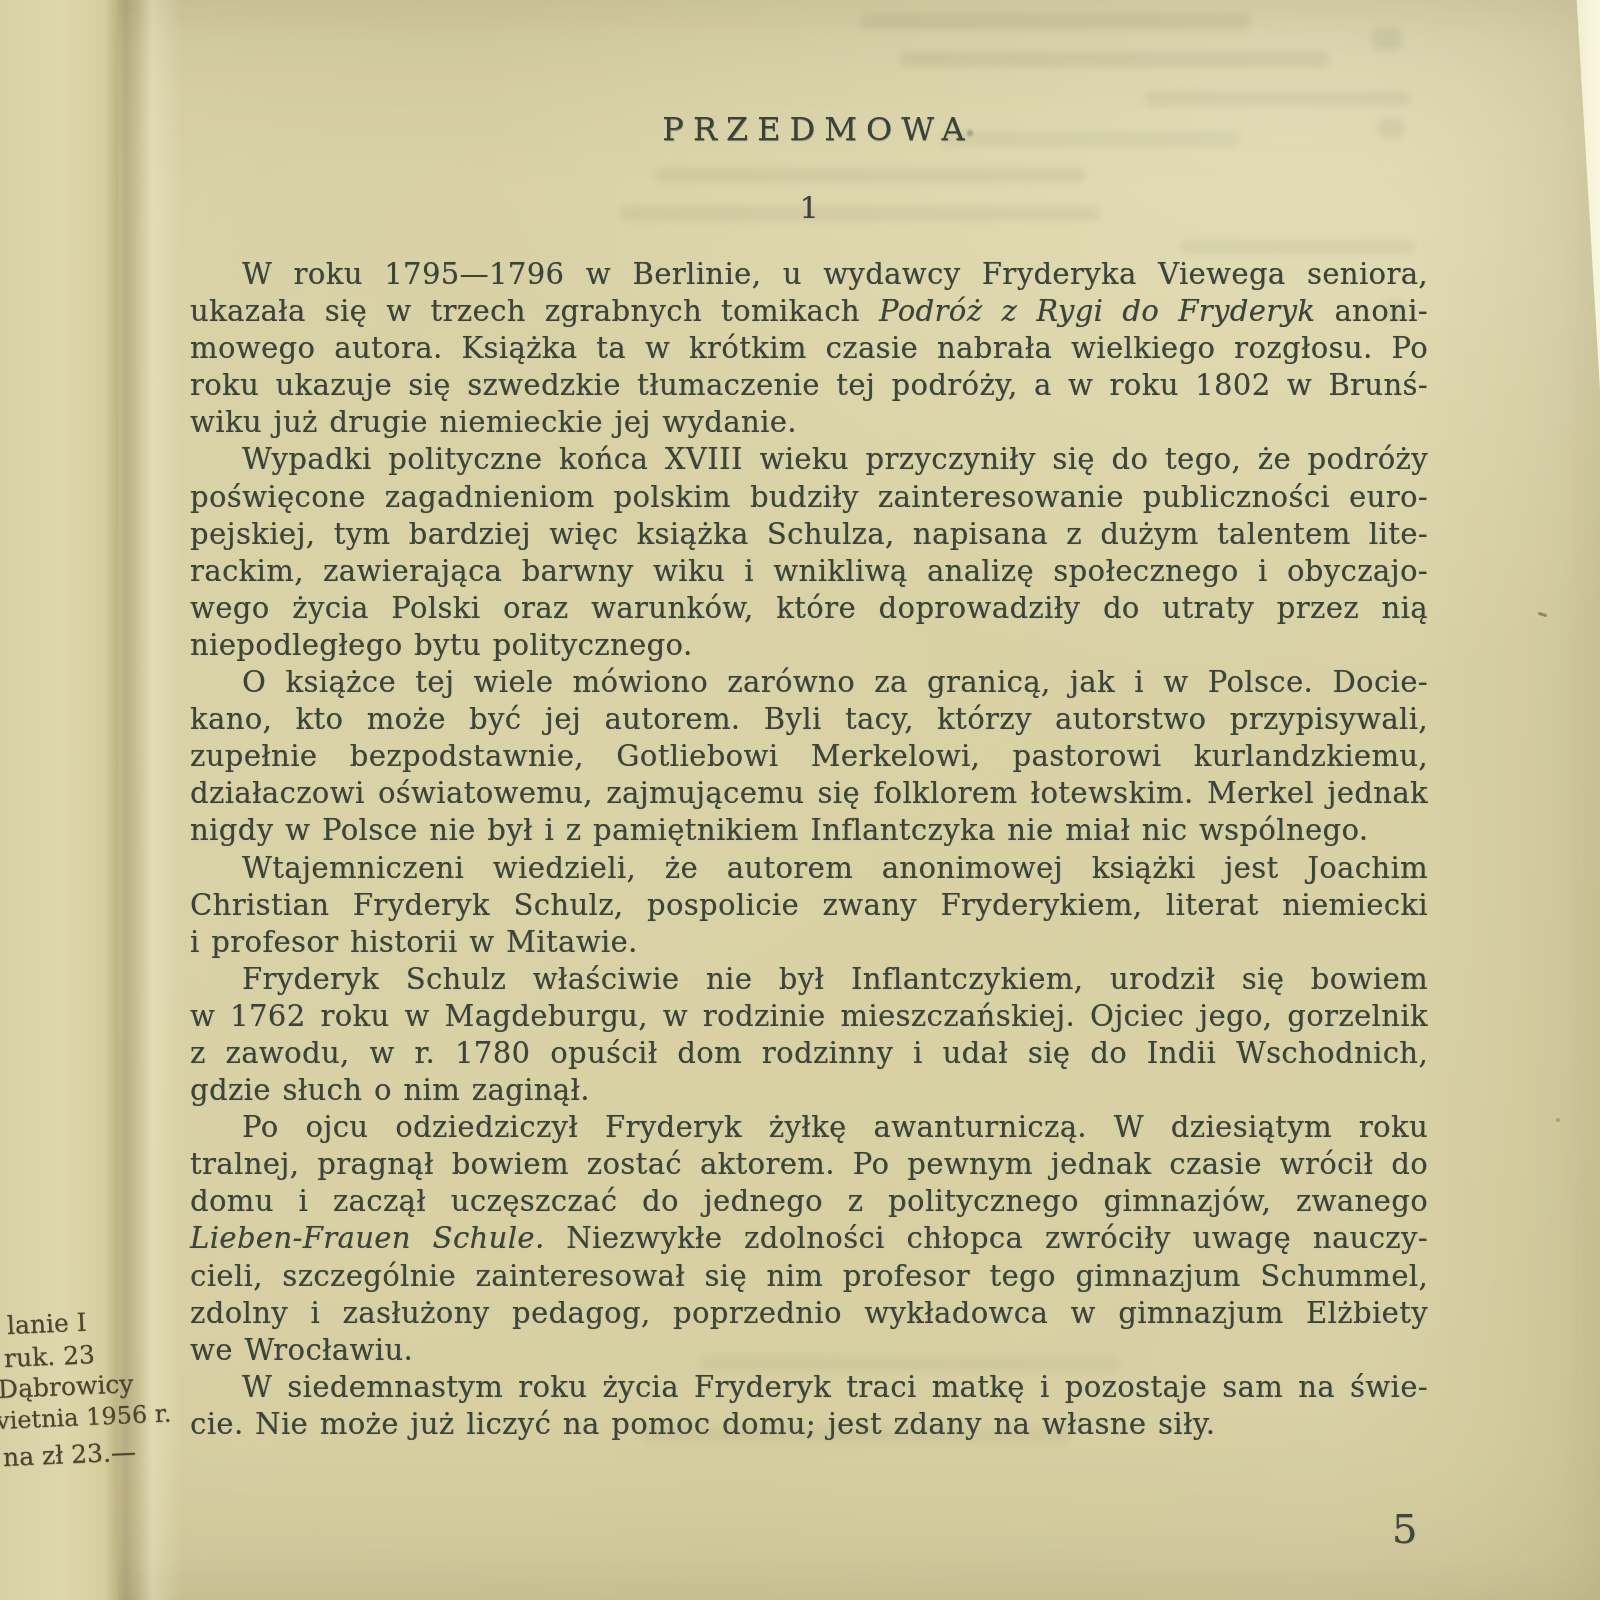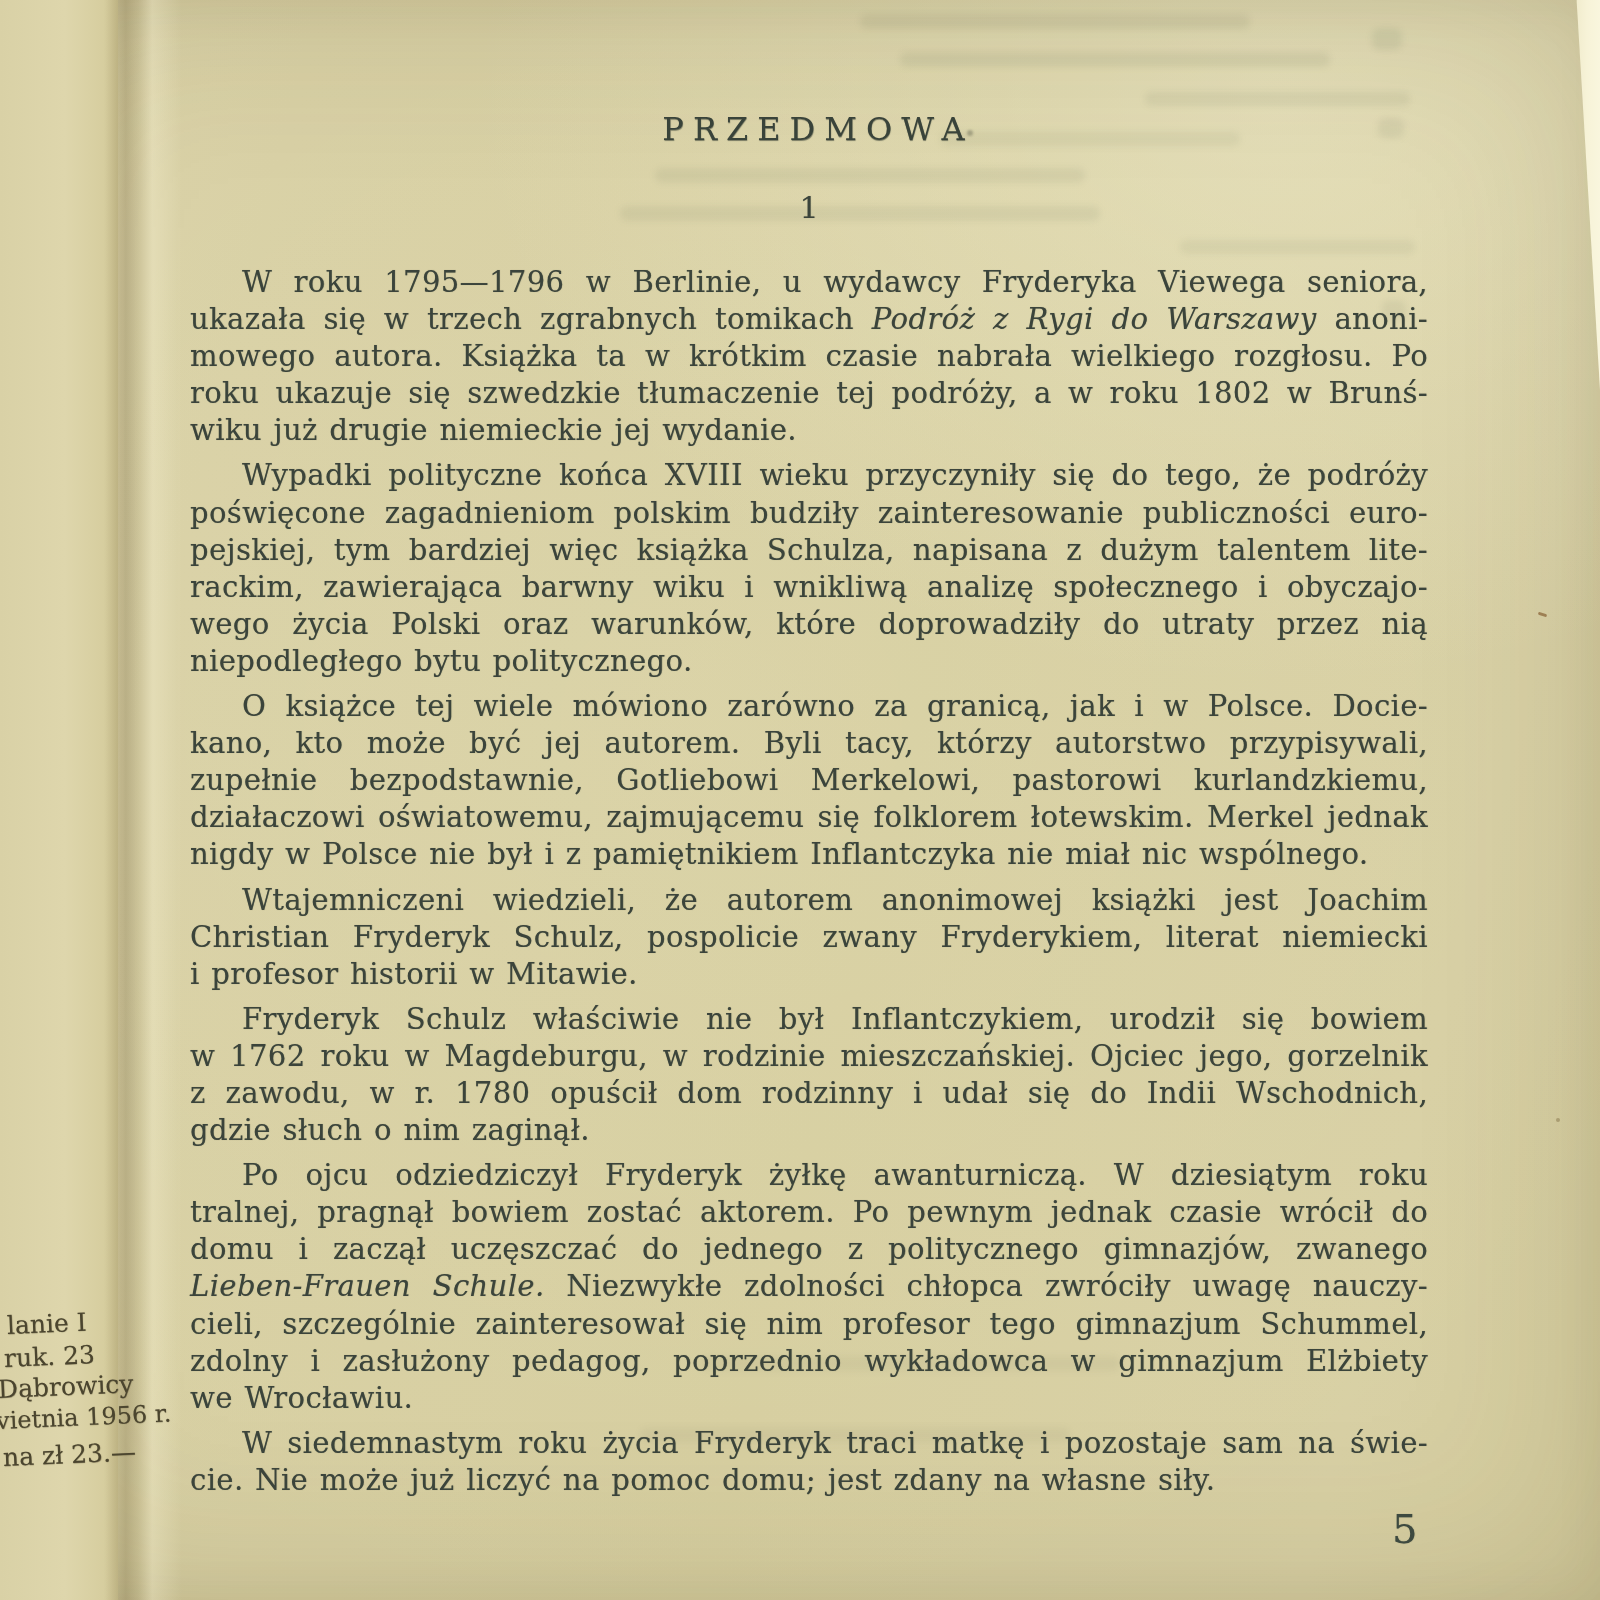--- a/index.html
+++ b/index.html
@@ -38,21 +38,21 @@
   .heading-dot{position:absolute;left:967px;top:130px;width:6px;height:6px;border-radius:50%;
     background:rgba(75,80,64,0.35);filter:blur(1px);}
   .secnum{position:absolute;left:190px;top:190px;width:1238px;text-align:center;
     font-size:30px;color:#3b443b;text-shadow:0.3px 0.4px 0.7px rgba(45,55,46,0.5);}
   .paras{position:absolute;left:190px;top:256px;width:1238px;
     font-size:29px;line-height:37.1px;letter-spacing:0.4px;word-spacing:2px;
     color:#3b443b;text-shadow:0.3px 0.45px 0.7px rgba(45,55,46,0.5);}
   .para{margin:0;}
   .line{text-align:justify;text-align-last:justify;white-space:normal;height:37.1px;overflow:visible;}
   .line.last{text-align-last:left;}
-  .line.indent{text-indent:52px;margin-top:8px;}
+  .line.indent{text-indent:52px;}
   .line i{font-style:italic;}
 
   .pageno{position:absolute;left:1392px;top:1506px;font-size:40px;color:#3e4a40;
     text-shadow:0.3px 0.4px 0.8px rgba(45,55,46,0.5);}
 
   
   .frag{position:absolute;font-size:25px;color:#4b452f;transform:rotate(-2.5deg);
     transform-origin:left center;text-shadow:0.3px 0.4px 0.7px rgba(60,52,28,0.5);white-space:nowrap;}
   .frag0{left:7px;top:1311px;}
   .frag1{left:4px;top:1344px;}
@@ -110,21 +110,21 @@
       <div class="frag frag3">vietnia 1956 r.</div>
       <div class="frag frag4">na zł 23.—</div>
     </div>
 
   <h1 class="heading">PRZEDMOWA</h1>
   <div class="heading-dot"></div>
   <div class="secnum">1</div>
   <div class="paras" id="paras">
       <div class="para">
         <div class="line indent"><span>W roku 1795—1796 w Berlinie, u wydawcy Fryderyka Viewega seniora,</span></div>
-        <div class="line"><span>ukazała się w trzech zgrabnych tomikach </span><i>Podróż z Rygi do Warszawy</i><span> anoni-</span></div>
+        <div class="line"><span>ukazała się w trzech zgrabnych tomikach </span><i>Podróż z Rygi do Fryderyk</i><span> anoni-</span></div>
         <div class="line"><span>mowego autora. Książka ta w krótkim czasie nabrała wielkiego rozgłosu. Po</span></div>
         <div class="line"><span>roku ukazuje się szwedzkie tłumaczenie tej podróży, a w roku 1802 w Brunś-</span></div>
         <div class="line last"><span>wiku już drugie niemieckie jej wydanie.</span></div>
       </div>
       <div class="para">
         <div class="line indent"><span>Wypadki polityczne końca XVIII wieku przyczyniły się do tego, że podróży</span></div>
         <div class="line"><span>poświęcone zagadnieniom polskim budziły zainteresowanie publiczności euro-</span></div>
         <div class="line"><span>pejskiej, tym bardziej więc książka Schulza, napisana z dużym talentem lite-</span></div>
         <div class="line"><span>rackim, zawierająca barwny wiku i wnikliwą analizę społecznego i obyczajo-</span></div>
         <div class="line"><span>wego życia Polski oraz warunków, które doprowadziły do utraty przez nią</span></div>

